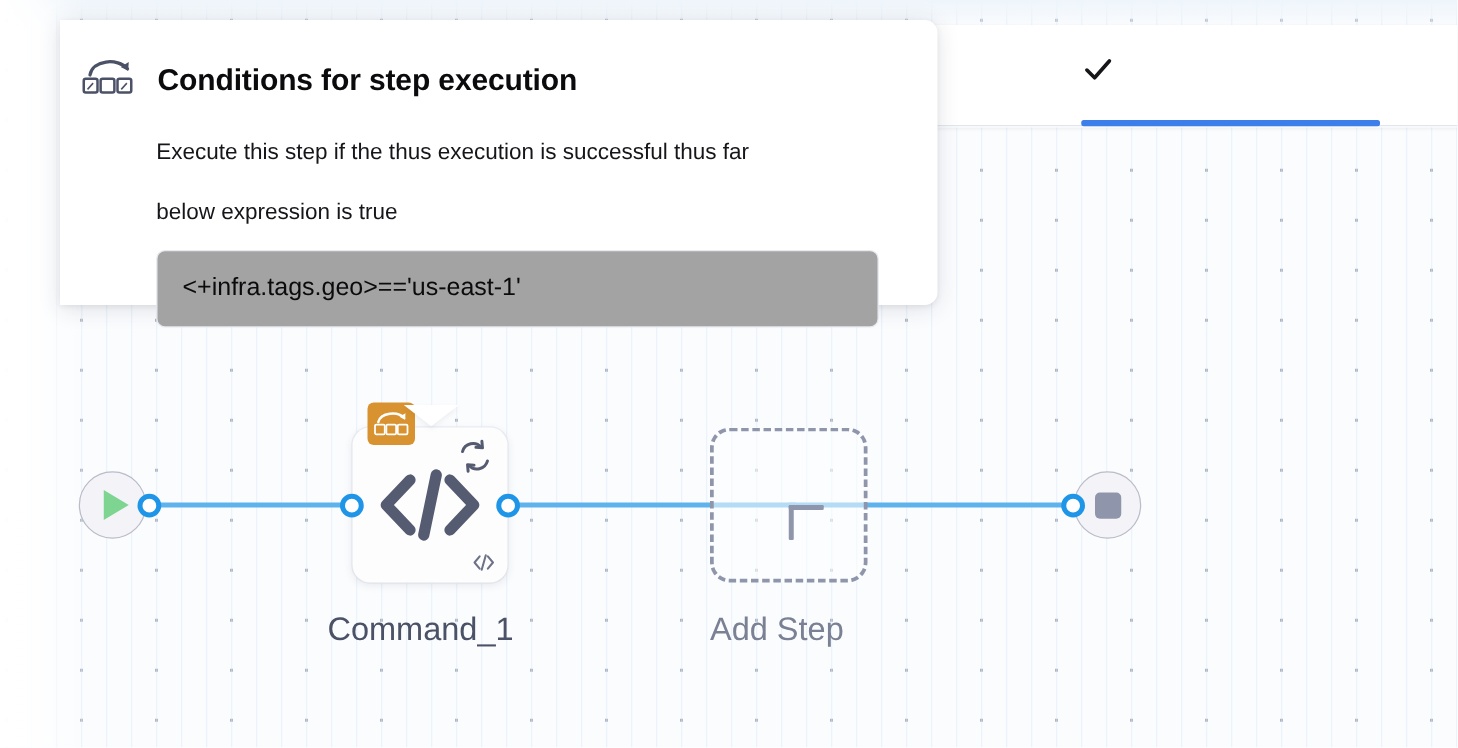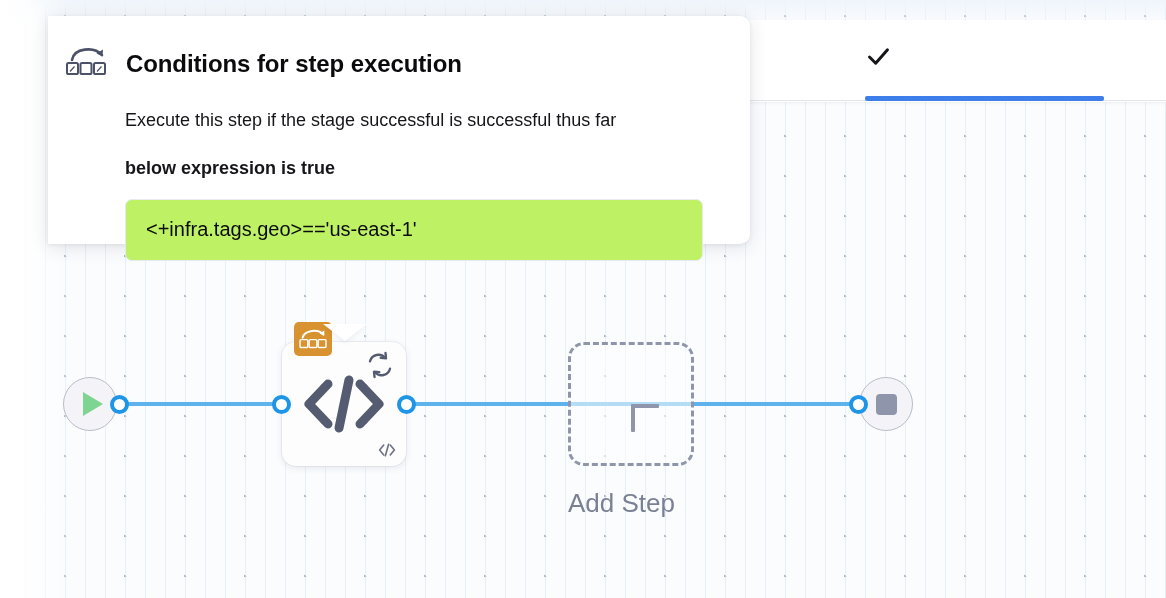--- a/index.html
+++ b/index.html
@@ -135,40 +135,40 @@
     color: #0b0b0d;
     letter-spacing: -0.1px;
   }
   .popover-body { padding: 0 46px 0 77px; }
   .cond-line {
     font-size: 18px;
     color: #16161a;
     margin-top: 22px;
     line-height: 1.35;
   }
-  .cond-line.second { margin-top: 24px; font-weight: bold; }
+  .cond-line.second { margin-top: 24px; }
 
   .and-field {
     margin-top: 16px;
     width: 568px;
     height: 30px;
     background: #f2f2f7;
     border-radius: 5px;
     display: flex;
     align-items: center;
     padding-left: 15px;
     font-size: 18px;
     color: #0b0b0d;
   }
 
   .expr-box {
     margin-top: 18px;
     width: 578px;
     height: 62px;
-    background: #bef264;
+    background: #a3a3a3;
     border: 1px solid #e8e9ef;
     border-radius: 7px;
     display: flex;
     align-items: center;
     padding-left: 20px;
     font-size: 20px;
     color: #0b0b0d;
   }
 
   
@@ -345,21 +345,21 @@
           <rect x="16.5" y="21" width="11" height="11" rx="1.6" stroke="#4b5166" stroke-width="2" fill="none"></rect>
           <rect x="30" y="21" width="11" height="11" rx="1.6" stroke="#4b5166" stroke-width="2" fill="none"></rect>
           <path d="M6 29.5 L10.5 24.5" stroke="#4b5166" stroke-width="1.2"></path>
           <path d="M33 29.5 L37.5 24.5" stroke="#4b5166" stroke-width="1.2"></path>
         </svg>
       </span>
       <span class="popover-title">Conditions for step execution</span>
     </div>
 
     <div class="popover-body">
-      <div class="cond-line">Execute this step if the stage successful is successful thus far</div>
+      <div class="cond-line">Execute this step if the thus execution is successful thus far</div>
 
 
       <div class="cond-line second">below expression is true</div>
 
       <div class="expr-box">
         <span>&lt;+infra.tags.geo&gt;=='us-east-1'</span>
       </div>
     </div>
   </div>
   <div class="popover-pointer"></div>
@@ -412,20 +412,21 @@
 
       <div class="step-mini">
         <svg width="20" height="18" viewBox="0 0 24 22" fill="none" stroke="#6d7287" stroke-width="2" stroke-linecap="round" stroke-linejoin="round">
           <polyline points="8,5 3,11 8,17"></polyline>
           <polyline points="16,5 21,11 16,17"></polyline>
           <line x1="14" y1="4" x2="10" y2="18"></line>
         </svg>
       </div>
     </div>
 
+    <div class="node-label label-command">Command_1</div>
 
     <div class="add-step">
       <span>
         <span class="plus-h"></span>
         <span class="plus-v"></span>
       </span>
     </div>
     <div class="node-label label-addstep">Add Step</div>
 
   </div>

